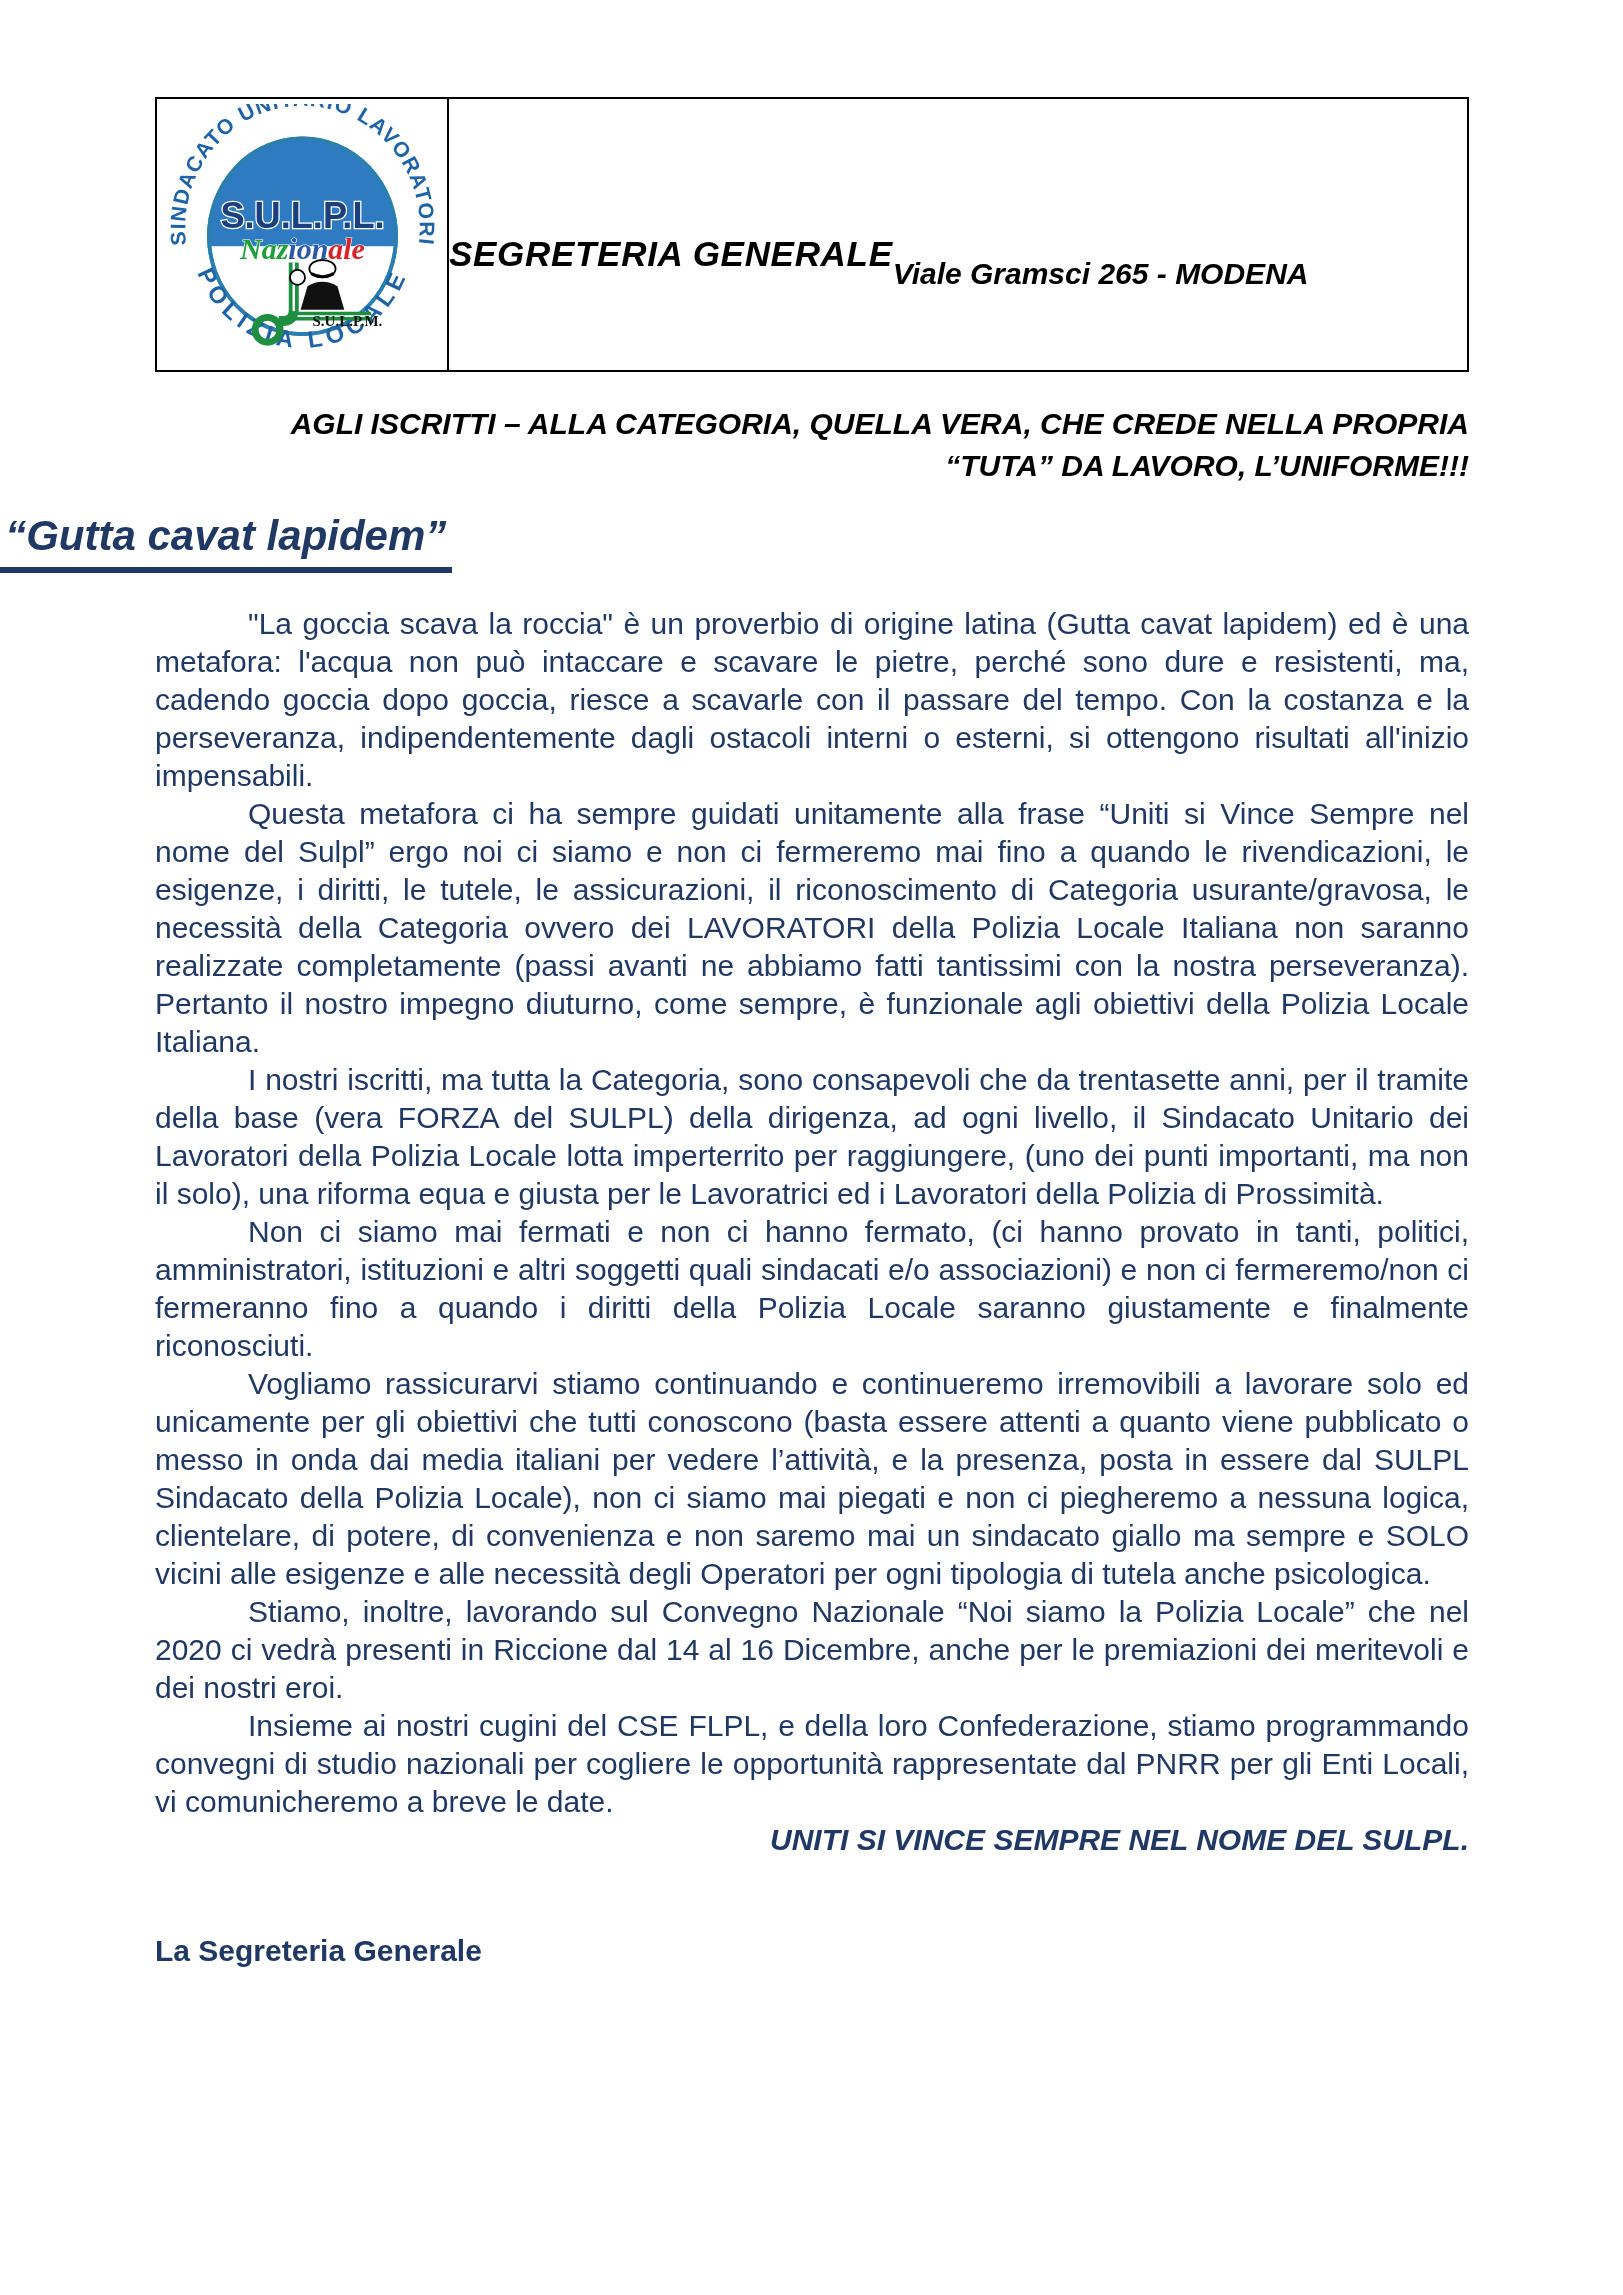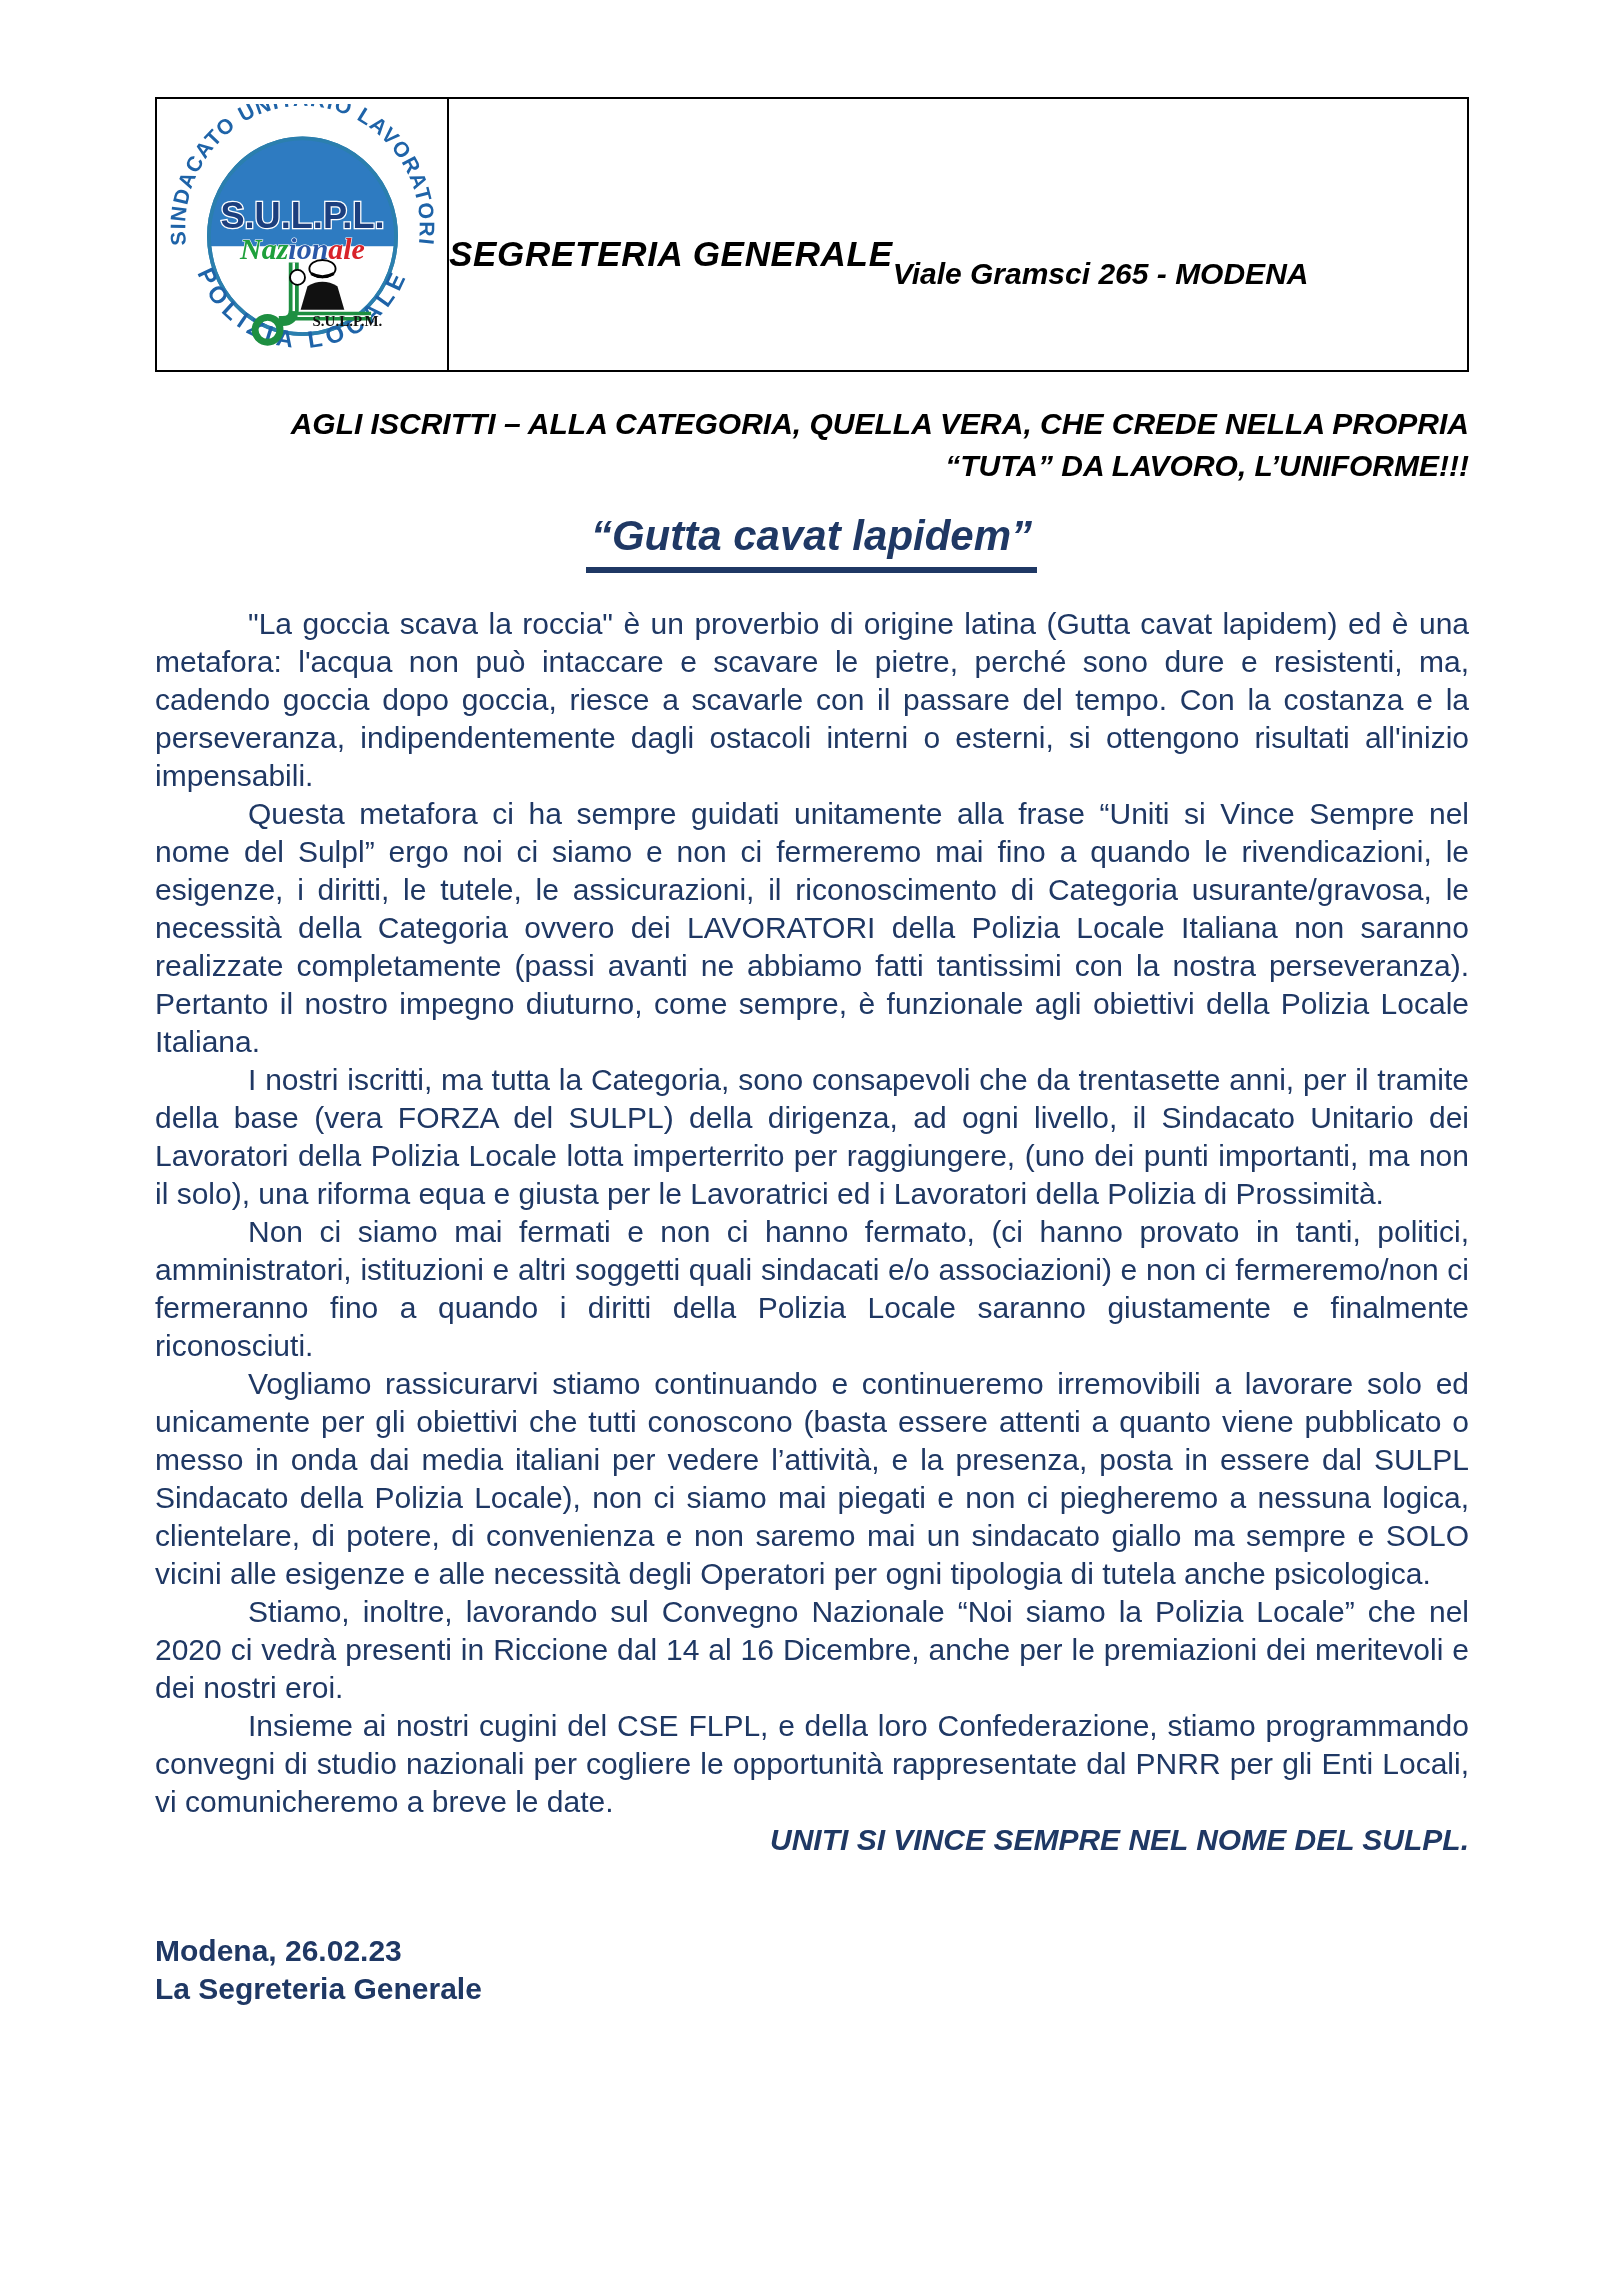--- a/index.html
+++ b/index.html
@@ -38,21 +38,21 @@
   .headline {
     position: absolute;
     left: 155px; top: 403px; width: 1314px;
     text-align: right;
     color: #000; font-weight: bold; font-style: italic;
     font-size: 30px; line-height: 42px;
   }
   .doc-title {
     position: absolute;
     left: 0; top: 512px; width: 100%;
-    text-align: center;
+    text-align: left;
     font-weight: bold; font-style: italic;
     font-size: 42px; color: #1f3864;
   }
   .doc-title .underlined {
     display: inline-block;
     border-bottom: 6.5px solid #1f3864;
     padding: 0 5.2px 6.5px 5.2px;
   }
   .body-text {
     position: absolute;
@@ -137,19 +137,18 @@
     <p>"La goccia scava la roccia" è un proverbio di origine latina (Gutta cavat lapidem) ed è una metafora: l'acqua non può intaccare e scavare le pietre, perché sono dure e resistenti, ma, cadendo goccia dopo goccia, riesce a scavarle con il passare del tempo. Con la costanza e la perseveranza, indipendentemente dagli ostacoli interni o esterni, si ottengono risultati all'inizio impensabili.</p>
     <p>Questa metafora ci ha sempre guidati unitamente alla frase “Uniti si Vince Sempre nel nome del Sulpl” ergo noi ci siamo e non ci fermeremo mai fino a quando le rivendicazioni, le esigenze, i diritti, le tutele, le assicurazioni, il riconoscimento di Categoria usurante/gravosa, le necessità della Categoria ovvero dei LAVORATORI della Polizia Locale Italiana non saranno realizzate completamente (passi avanti ne abbiamo fatti tantissimi con la nostra perseveranza). Pertanto il nostro impegno diuturno, come sempre, è funzionale agli obiettivi della Polizia Locale Italiana.</p>
     <p>I nostri iscritti, ma tutta la Categoria, sono consapevoli che da trentasette anni, per il tramite della base (vera FORZA del SULPL) della dirigenza, ad ogni livello, il Sindacato Unitario dei Lavoratori della Polizia Locale lotta imperterrito per raggiungere, (uno dei punti importanti, ma non il solo), una riforma equa e giusta per le Lavoratrici ed i Lavoratori della Polizia di Prossimità.</p>
     <p>Non ci siamo mai fermati e non ci hanno fermato, (ci hanno provato in tanti, politici, amministratori, istituzioni e altri soggetti quali sindacati e/o associazioni) e non ci fermeremo/non ci fermeranno fino a quando i diritti della Polizia Locale saranno giustamente e finalmente riconosciuti.</p>
     <p>Vogliamo rassicurarvi stiamo continuando e continueremo irremovibili a lavorare solo ed unicamente per gli obiettivi che tutti conoscono (basta essere attenti a quanto viene pubblicato o messo in onda dai media italiani per vedere l’attività, e la presenza, posta in essere dal SULPL Sindacato della Polizia Locale), non ci siamo mai piegati e non ci piegheremo a nessuna logica, clientelare, di potere, di convenienza e non saremo mai un sindacato giallo ma sempre e SOLO vicini alle esigenze e alle necessità degli Operatori per ogni tipologia di tutela anche psicologica.</p>
     <p>Stiamo, inoltre, lavorando sul Convegno Nazionale “Noi siamo la Polizia Locale” che nel 2020 ci vedrà presenti in Riccione dal 14 al 16 Dicembre, anche per le premiazioni dei meritevoli e dei nostri eroi.</p>
     <p>Insieme ai nostri cugini del CSE FLPL, e della loro Confederazione, stiamo programmando convegni di studio nazionali per cogliere le opportunità rappresentate dal PNRR per gli Enti Locali, vi comunicheremo a breve le date.</p>
     <p class="closing">UNITI SI VINCE SEMPRE NEL NOME DEL SULPL.</p>
 
     <div class="sign-block">
-      <div>Modena, 26.02.23</div>
       <div>La Segreteria Generale</div>
     </div>
   </div>
 
 </div>
 
 
 </body></html>

